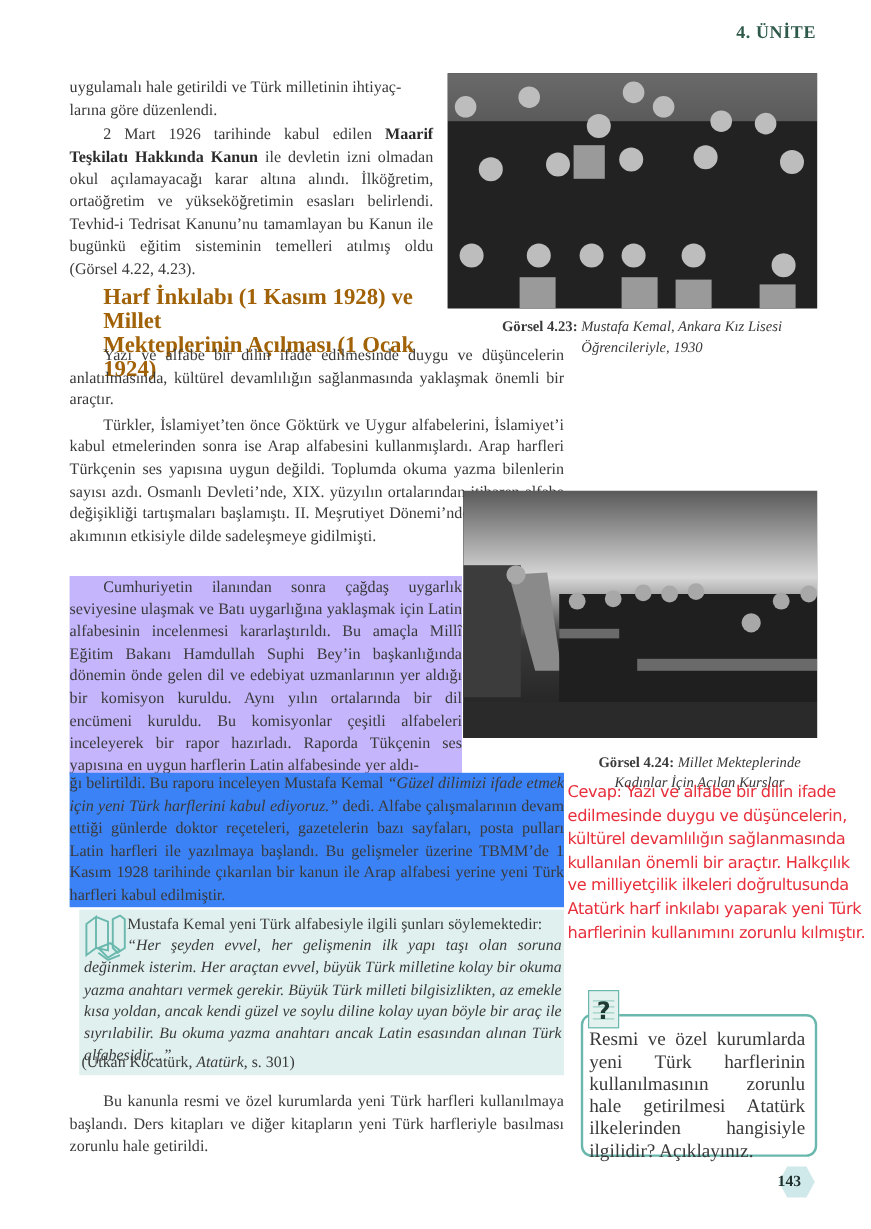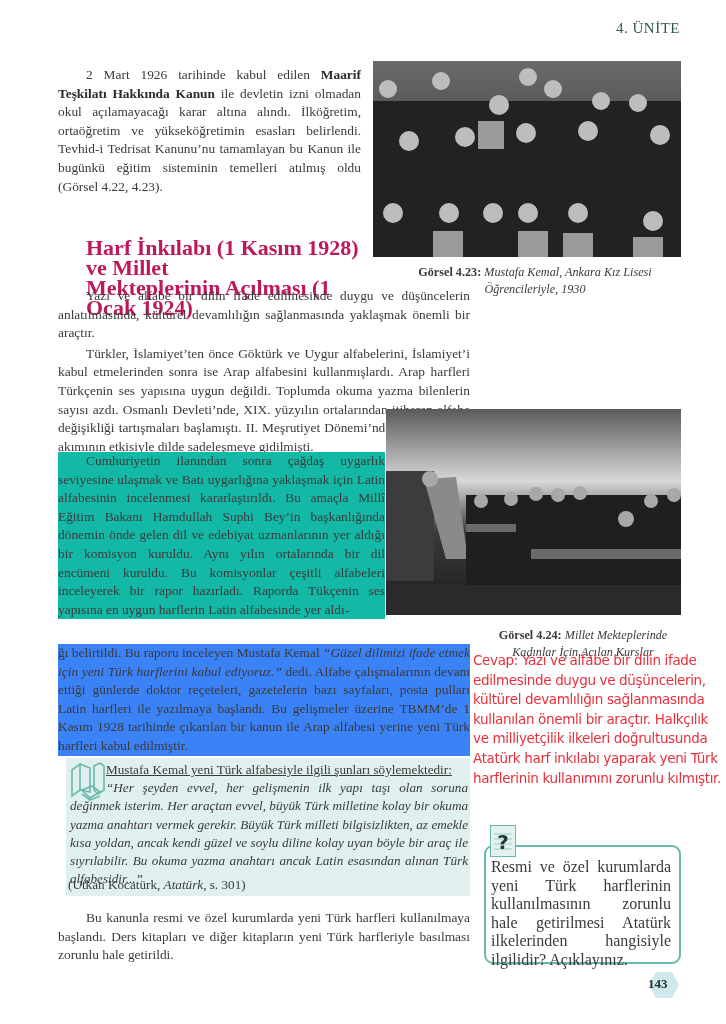--- a/index.html
+++ b/index.html
@@ -1,41 +1,43 @@
 <!DOCTYPE html>
 <html><head>
 <meta charset="utf-8">
 <style>
   html, body { margin:0; padding:0; background:#ffffff; }
   body { width:726px; height:1024px; position:relative; overflow:hidden;
          font-family:"Liberation Serif", serif; color:#3a3a3a; }
   .abs { position:absolute; }
-  .unit { right:46px; top:20px; font-size:15px; font-weight:normal; color:#2f5a4a; letter-spacing:0.5px; }
+  .unit { right:46px; top:20px; font-size:15px; font-weight:bold; color:#2f5a4a; letter-spacing:0.5px; }
   .para { font-size:13.4px; line-height:18.6px; text-align:justify; margin:0; }
   .indent { text-indent:28px; }
   b { color:#2b2b2b; }
-  .h2 { left:86px; top:238px; width:290px; font-size:22px; line-height:20px; font-weight:bold; color:#be185d; }
+  .h2 { left:86px; top:238px; width:290px; font-size:19px; line-height:20px; font-weight:bold; color:#a16207; }
   .photo { background:#333; overflow:hidden; }
   .caption { font-family:"Liberation Serif", serif; font-size:12.2px; line-height:17px; text-align:center; color:#3a3a3a; }
   .caption b { font-weight:bold; color:#3a3a3a; }
   .caption i { font-style:italic; }
   .answer { left:473px; top:651px; width:253px; font-family:"DejaVu Sans", sans-serif; font-size:13.5px; line-height:19.6px; color:#e8303c; letter-spacing:-0.35px; }
   .quote-box { left:66px; top:758px; width:404px; height:138px; background:#dff0ee; }
   .quote-text { font-size:13.2px; line-height:18.3px; text-align:justify; }
   .qbox { left:484px; top:845px; width:193px; height:115px; border:2px solid #6ab8ad; border-radius:9px; }
   .qtext { left:491px; top:858px; width:180px; font-size:16px; line-height:18.6px; text-align:justify; color:#3a3a3a; }
   .qicon { left:490px; top:825px; width:24px; height:30px; background:#e4f2ef; border:1.5px solid #6ab8ad; }
   .pagenum { left:648px; top:971px; width:32px; height:28px; }
 </style>
 </head>
 <body>
 
 <div class="abs unit">4. ÜNİTE</div>
 
 <div class="abs" style="left:58px; top:64px; width:303px;">
+  <p class="para">uygulamalı hale getirildi ve Türk milletinin ihtiyaç-</p>
+  <p class="para">larına göre düzenlendi.</p>
   <p class="para indent" style="margin-top:2px;"><span>2 Mart 1926 tarihinde kabul edilen </span><b>Maarif Teşkilatı Hakkında Kanun</b><span> ile devletin izni olmadan okul açılamayacağı karar altına alındı. İlköğretim, ortaöğretim ve yükseköğretimin esasları belirlendi. Tevhid-i Tedrisat Kanunu’nu tamamlayan bu Kanun ile bugünkü eğitim sisteminin temelleri atılmış oldu (Görsel 4.22, 4.23).</span></p>
 </div>
 
 <div class="abs photo" style="left:373px; top:61px; width:308px; height:196px;">
   <svg width="308" height="196" viewBox="0 0 308 196">
     <defs>
       <linearGradient id="g1" x1="0" y1="0" x2="0" y2="1">
         <stop offset="0" stop-color="#6a6a6a"></stop>
           <stop offset="1" stop-color="#1e1e1e"></stop>
       </linearGradient>
@@ -83,21 +85,21 @@
 </div>
 
 <div class="abs" style="left:58px; top:287px; width:412px;">
   <p class="para indent">Yazı ve alfabe bir dilin ifade edilmesinde duygu ve düşüncelerin anlatılmasında, kültürel devamlılığın sağlanmasında yaklaşmak önemli bir araçtır.</p>
   <p class="para indent" style="margin-top:2px;"><span>Türkler, İslamiyet’ten önce Göktürk ve Uygur alfabelerini, İslamiyet’i kabul etmelerinden sonra ise Arap alfabesini kullanmışlardı. Arap harfleri Türkçenin ses yapısına uygun değildi. Toplumda okuma yazma bilenlerin sayısı azdı. Osmanlı Devleti’nde, XIX. yüzyılın ortalarından itibaren alfabe değişikliği tartışmaları başlamıştı. II. Meşrutiyet Dönemi’nde ise Türkçülük akımının etkisiyle dilde sadeleşmeye gidilmişti.</span></p>
 </div>
 
 <style>
 </style>
 
-<div class="abs" style="left:58px; top:452px; width:327px; background:#14b8a6;">
+<div class="abs" style="left:58px; top:480px; width:327px; background:#c4b5fd;">
   <p class="para indent">Cumhuriyetin ilanından sonra çağdaş uygarlık seviyesine ulaşmak ve Batı uygarlığına yaklaşmak için Latin alfabesinin incelenmesi kararlaştırıldı. Bu amaçla Millî Eğitim Bakanı Hamdullah Suphi Bey’in başkanlığında dönemin önde gelen dil ve edebiyat uzmanlarının yer aldığı bir komisyon kuruldu. Aynı yılın ortalarında bir dil encümeni kuruldu. Bu komisyonlar çeşitli alfabeleri inceleyerek bir rapor hazırladı. Raporda Tükçenin ses yapısına en uygun harflerin Latin alfabesinde yer aldı-</p>
 </div>
 
 <div class="abs photo" style="left:386px; top:409px; width:295px; height:206px;">
   <svg width="295" height="206" viewBox="0 0 295 206">
     <defs>
       <linearGradient id="g2" x1="0" y1="0" x2="0" y2="1">
         <stop offset="0" stop-color="#5a5a5a"></stop>
           <stop offset="0.35" stop-color="#d8d8d8"></stop>
           <stop offset="0.6" stop-color="#3a3a3a"></stop>
@@ -139,21 +141,21 @@
 <div class="abs quote-box">
   <svg class="abs" style="left:2px; top:2px;" width="40" height="42" viewBox="0 0 40 42">
     <g fill="none" stroke="#6ab8ad" stroke-width="1.6">
       <path d="M4 10 L12 4 L12 30 L4 36 Z"></path>
       <path d="M12 4 L22 8 L22 32 L12 30"></path>
       <path d="M26 6 L32 3 L36 6 L36 30 L30 34 L26 30 Z"></path>
       <path d="M14 30 L24 26 L32 32 L22 38 Z"></path>
       <path d="M14 34 L22 40 L32 36"></path>
     </g>
   </svg>
-  <div class="abs quote-text" style="left:40px; top:3px; width:362px;text-decoration:underline;">Mustafa Kemal yeni Türk alfabesiyle ilgili şunları söylemektedir:</div>
+  <div class="abs quote-text" style="left:40px; top:3px; width:362px;">Mustafa Kemal yeni Türk alfabesiyle ilgili şunları söylemektedir:</div>
   <div class="abs quote-text" style="left:4px; top:21px; width:398px; font-style:italic; text-indent:36px;">“Her şeyden evvel, her gelişmenin ilk yapı taşı olan soruna değinmek isterim. Her araçtan evvel, büyük Türk milletine kolay bir okuma yazma anahtarı vermek gerekir. Büyük Türk milleti bilgisizlikten, az emekle kısa yoldan, ancak kendi güzel ve soylu diline kolay uyan böyle bir araç ile sıyrılabilir. Bu okuma yazma anahtarı ancak Latin esasından alınan Türk alfabesidir...”</div>
   <div class="abs quote-text" style="left:2px; top:118px; width:400px;"><span>(Utkan Kocatürk, </span><i>Atatürk</i><span>, s. 301)</span></div>
 </div>
 
 <div class="abs" style="left:58px; top:909px; width:412px;">
   <p class="para indent">Bu kanunla resmi ve özel kurumlarda yeni Türk harfleri kullanılmaya başlandı. Ders kitapları ve diğer kitapların yeni Türk harfleriyle basılması zorunlu hale getirildi.</p>
 </div>
 
 <div class="abs qbox"></div>
 <div class="abs qicon">

